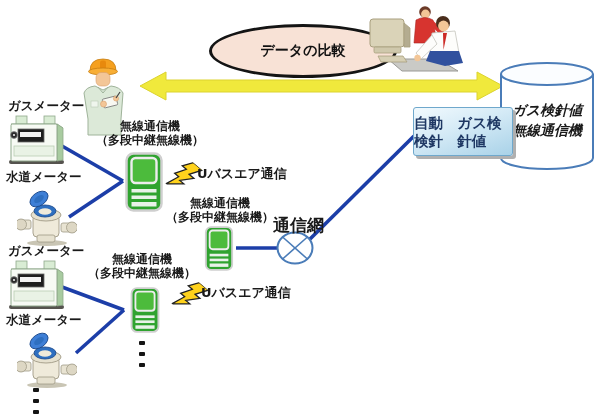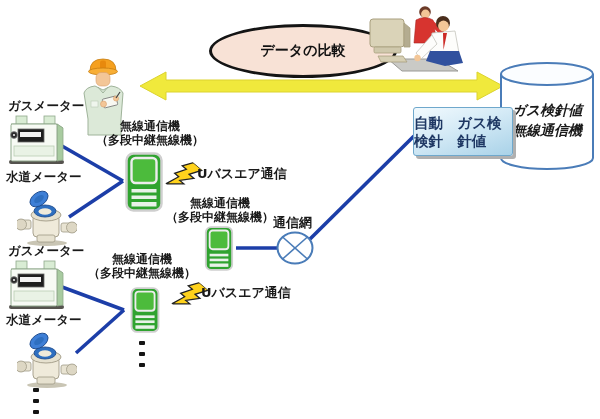--- a/index.html
+++ b/index.html
@@ -189,21 +189,21 @@
   <div class="lbl c two" style="left:158px;top:196px;width:124px;font-size:12px;">
     <div>無線通信機</div>
     <div>（多段中継無線機）</div>
   </div>
 
   <svg class="abs" style="left:276px;top:231px;" width="38" height="34" viewBox="0 0 38 34">
     <ellipse cx="19" cy="17" rx="17.5" ry="15.5" fill="#FFFFFF" stroke="#4A7CB8" stroke-width="2"></ellipse>
     <line x1="6.6" y1="6" x2="31.4" y2="28" stroke="#4A7CB8" stroke-width="1.6"></line>
     <line x1="31.4" y1="6" x2="6.6" y2="28" stroke="#4A7CB8" stroke-width="1.6"></line>
   </svg>
-  <div class="lbl" style="left:273px;top:216px;font-size:13px;">通信網</div>
+  <div class="lbl" style="left:273px;top:216px;font-size:17px;">通信網</div>
 
   <svg class="abs" style="left:127px;top:287px;" width="36" height="46" viewBox="0 0 38 60">
     <rect x="1.5" y="1.5" width="35" height="57" rx="7" fill="#2FA32F" stroke="#CFCFCF" stroke-width="2.5"></rect>
     <rect x="6.5" y="6" width="25" height="25" rx="4" fill="#4CBB3C" stroke="#EDEDED" stroke-width="2.4"></rect>
     <rect x="6.5" y="37" width="25" height="3.5" fill="#E8F2E8"></rect>
     <rect x="6.5" y="43.5" width="25" height="3.5" fill="#E8F2E8"></rect>
     <rect x="6.5" y="50" width="25" height="4.5" fill="#E8F2E8"></rect>
   </svg>
   <div class="lbl c two" style="left:80px;top:252px;width:124px;font-size:12px;">
     <div>無線通信機</div>

